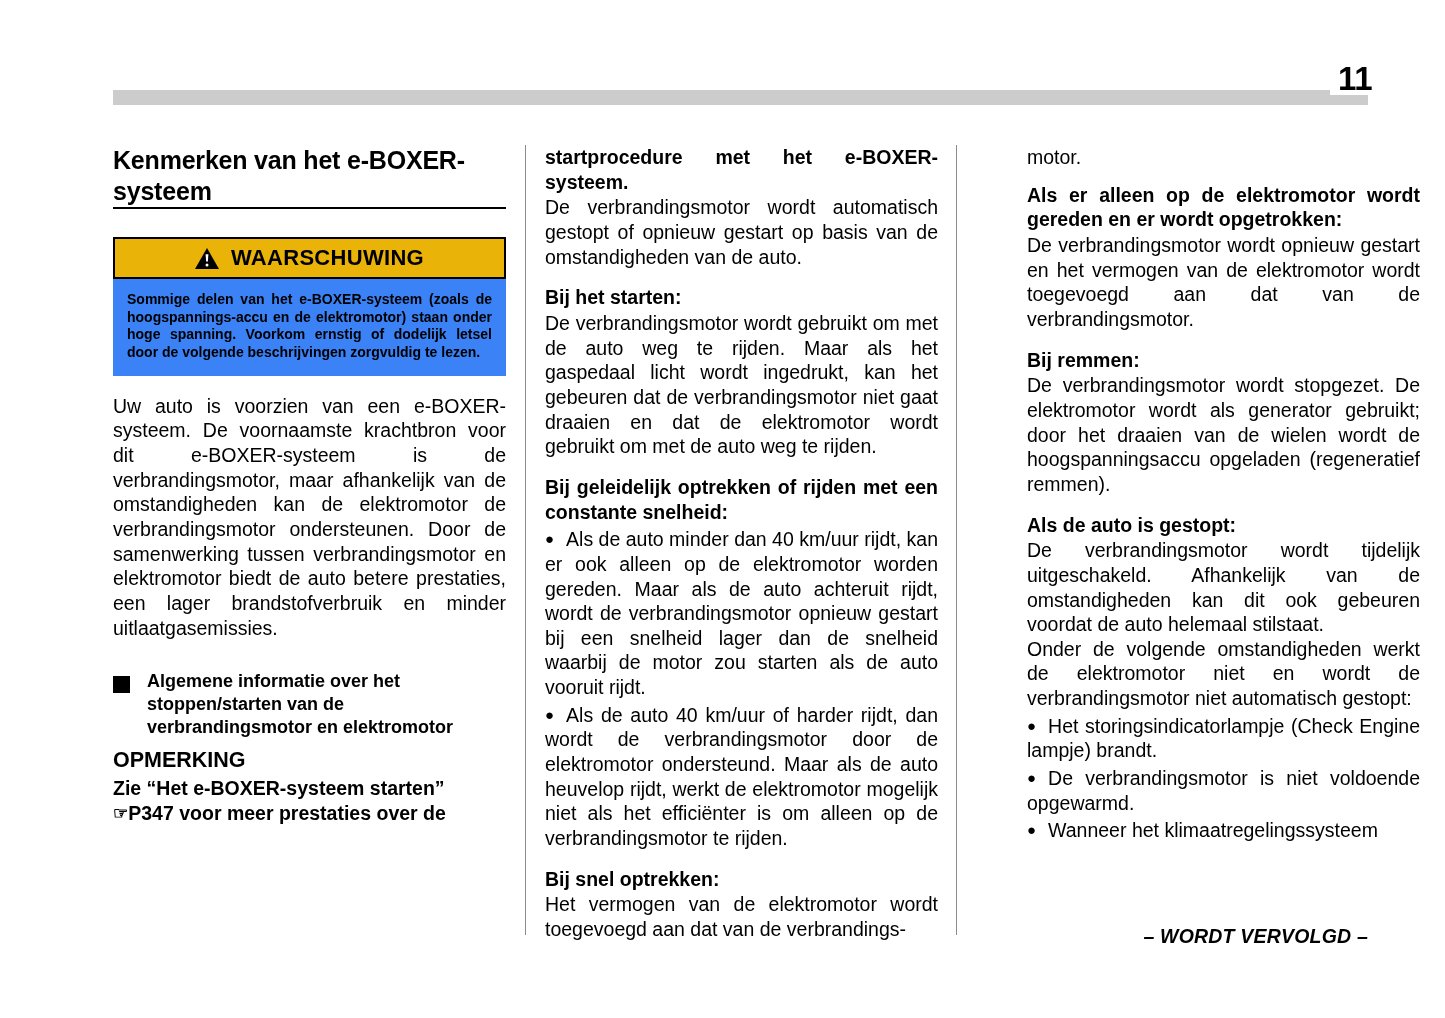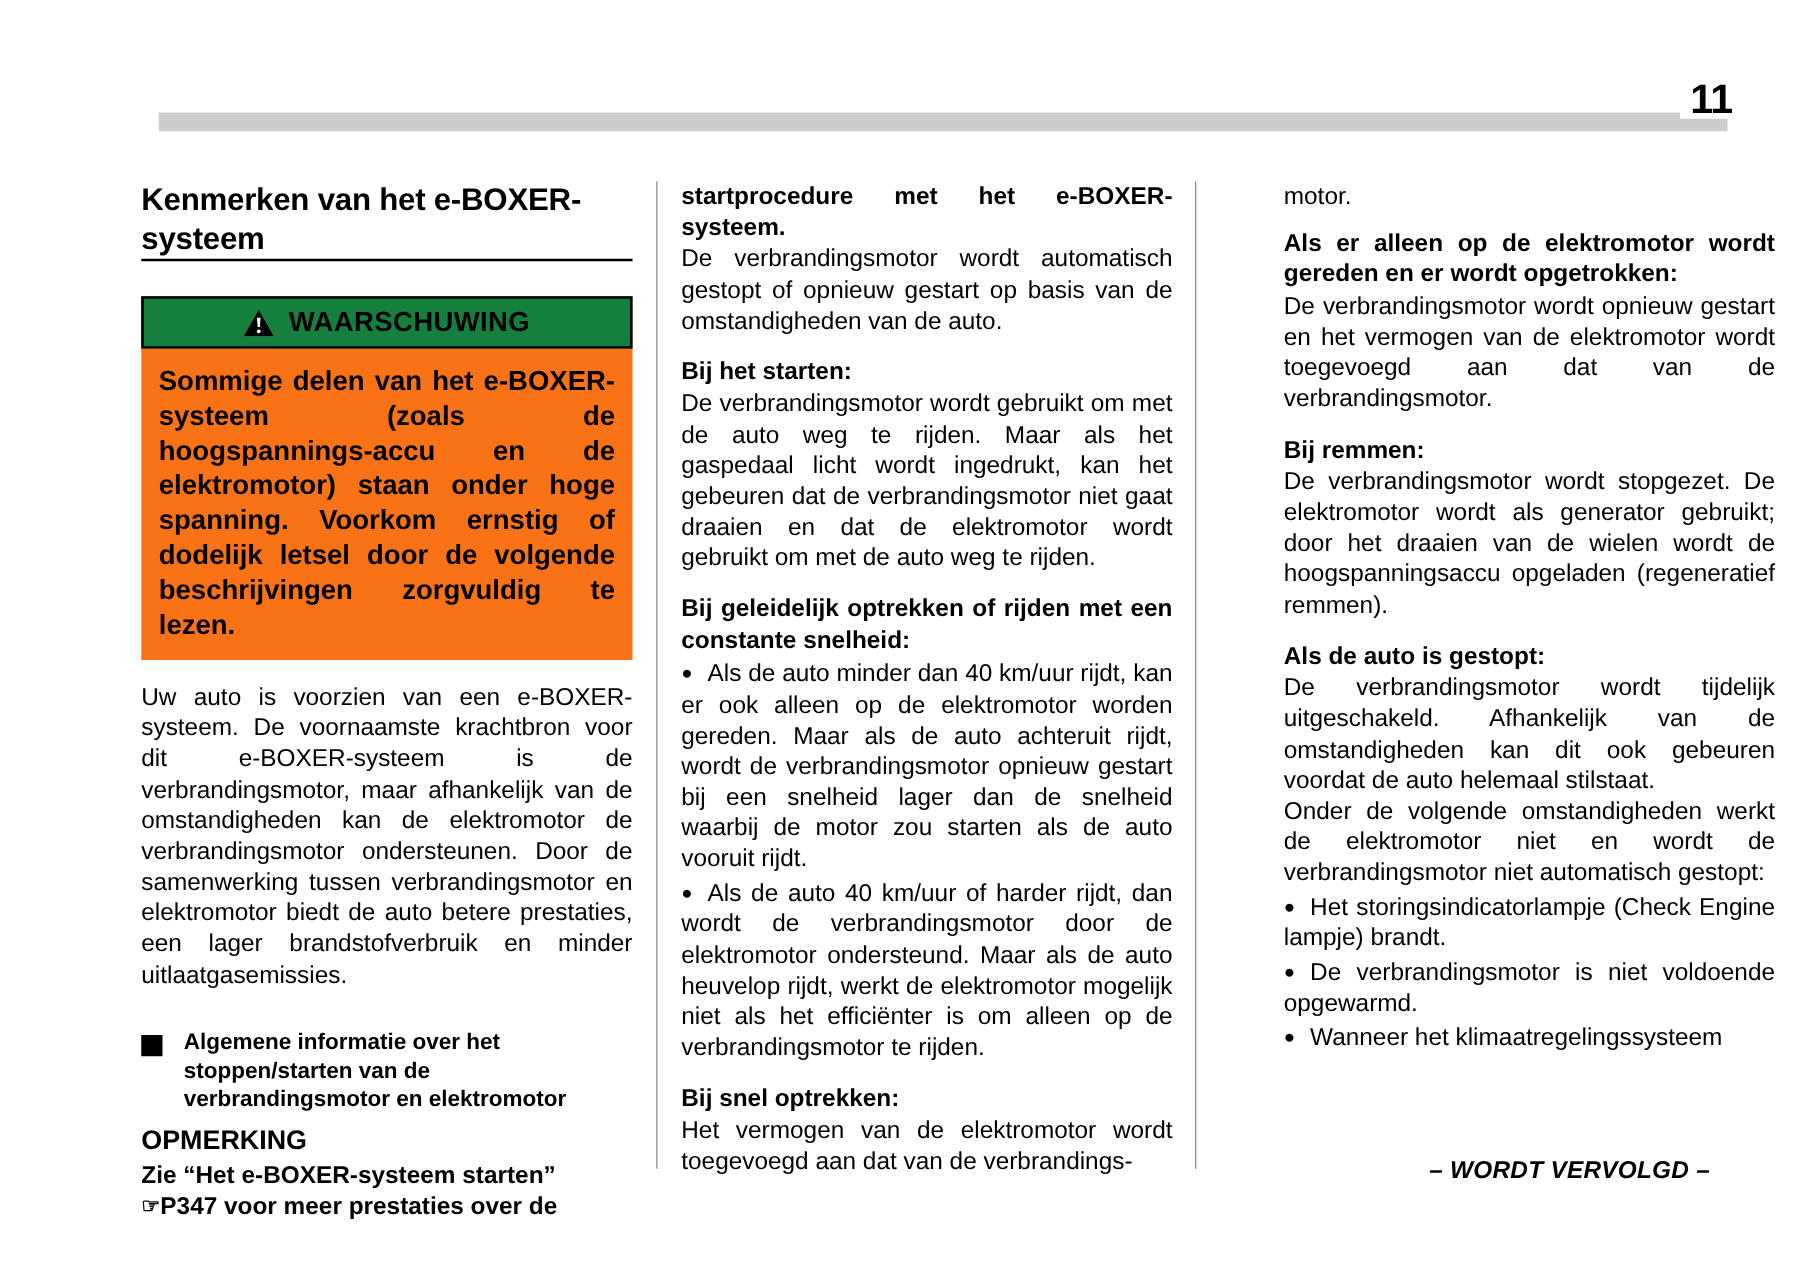--- a/index.html
+++ b/index.html
@@ -12,21 +12,21 @@
     height: 1018px;
     font-family: "Liberation Sans", sans-serif;
     color: #000000;
     position: relative;
     overflow: hidden;
   }
 
   
   .page-header {
     position: absolute;
-    left: 127px;
+    left: 113px;
     top: 90px;
     width: 1255px;
     height: 16px;
   }
   .header-rule {
     position: absolute;
     left: 0;
     top: 0;
     width: 1255px;
     height: 15px;
@@ -155,39 +155,39 @@
     vertical-align: 2px;
     margin-right: 12px;
   }
 
   
   .warning-box {
     margin: 0 0 18px 0;
   }
   .warning-header {
     border: 2.4px solid #000;
-    background: #15803d;
+    background: #eab308;
     height: 38px;
     display: flex;
     align-items: center;
     justify-content: center;
     gap: 12px;
   }
   .warn-tri {
     display: block;
   }
   .warning-title {
     font-size: 22px;
     font-weight: bold;
     letter-spacing: 0.3px;
   }
   .warning-body {
-    background: #f97316;
+    background: #3b82f6;
     padding: 12px 14px 14px 14px;
-    font-size: 22px;
+    font-size: 14px;
     font-weight: bold;
     line-height: 1.265;
     text-align: justify;
   }
 
   
   .footer {
     position: absolute;
     right: 77px;
     top: 925px;

